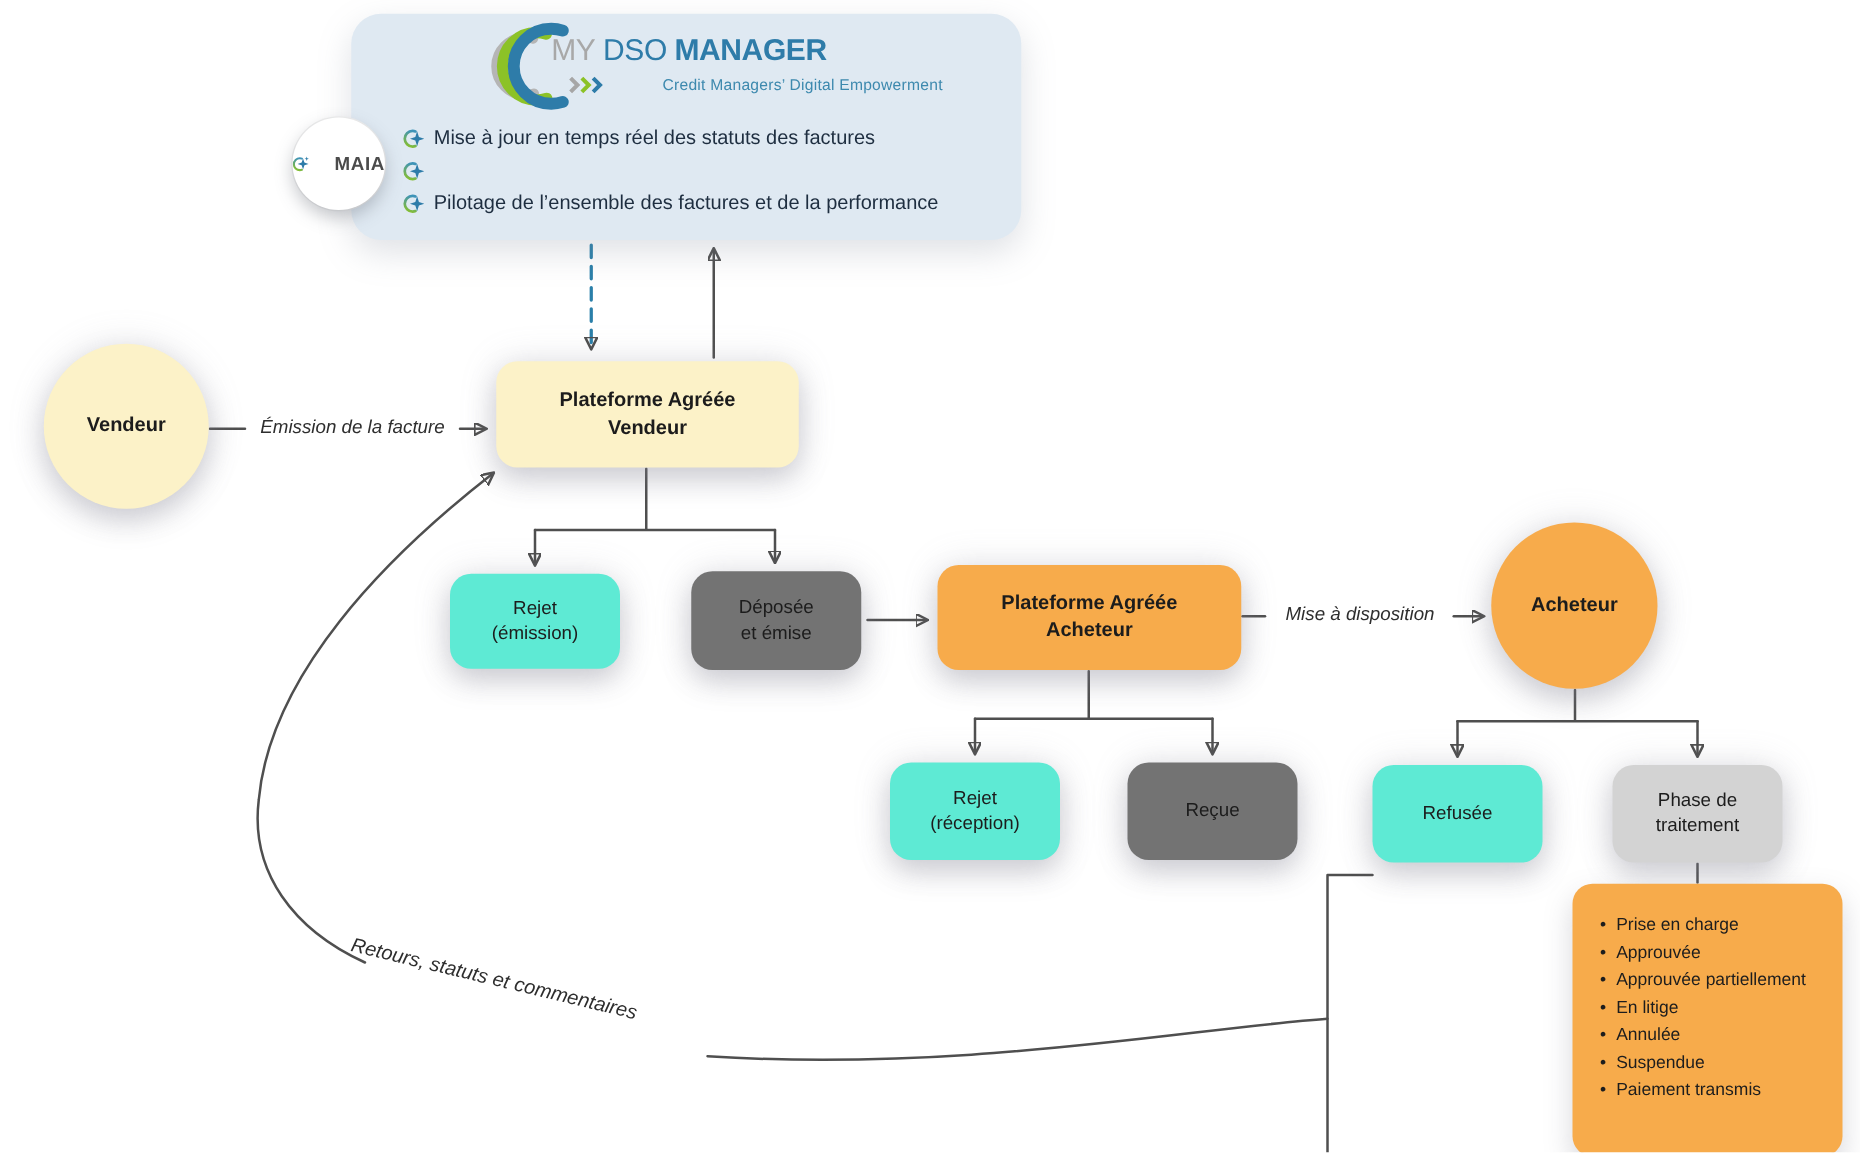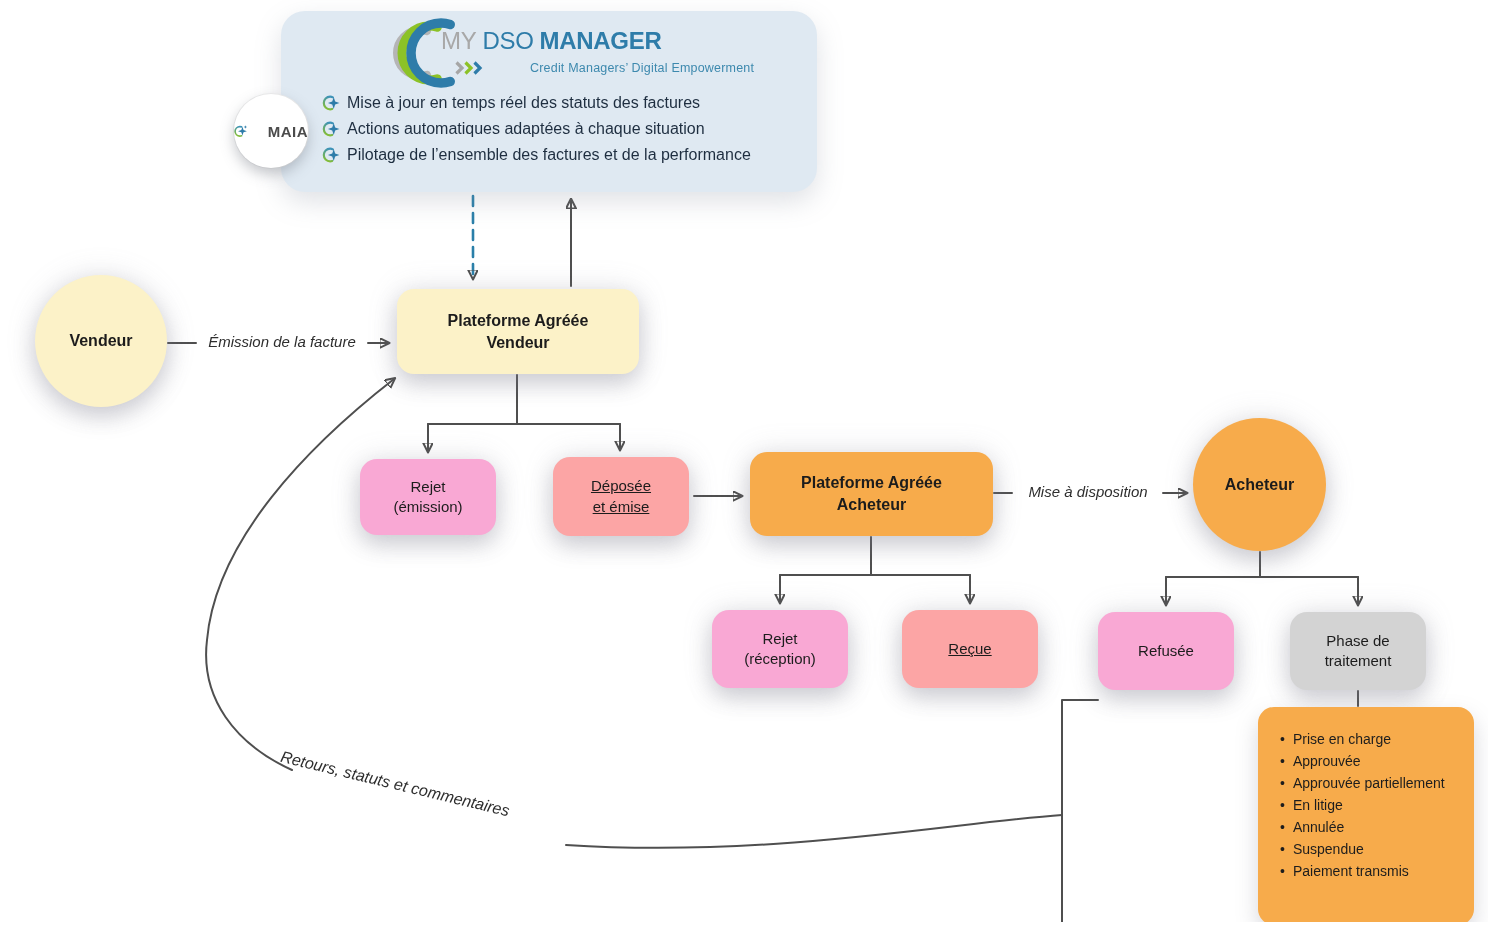--- a/index.html
+++ b/index.html
@@ -15,22 +15,22 @@
   .node{
     position:absolute;z-index:2;display:flex;align-items:center;justify-content:center;
     text-align:center;white-space:pre-line;line-height:1.35;
     box-shadow:0 10px 22px rgba(125,125,140,.32),0 0 30px rgba(140,140,155,.20);
   }
   .box{border-radius:17px;}
   .circle{border-radius:50%;}
   .bold{font-weight:700;font-size:16px;}
   .med{font-weight:500;font-size:15px;}
   .c-yellow{background:#fcf2c8;}
-  .c-pink{background:#f9a8d4;}
-  .c-green{background:#fca5a5;text-decoration:underline;}
+  .c-pink{background:#5eead4;}
+  .c-green{background:#737373;}
   .c-orange{background:#f7ab4b;}
   .c-gray{background:#d3d3d3;}
   
   #vendeur{left:35px;top:275px;width:132px;height:132px;}
   #pv{left:397px;top:289px;width:242px;height:85px;}
   #rejet-emission{left:360px;top:459px;width:136px;height:76px;}
   #deposee{left:553px;top:457px;width:136px;height:79px;}
   #pa{left:750px;top:452px;width:243px;height:84px;}
   #acheteur{left:1193px;top:418px;width:133px;height:133px;}
   #rejet-reception{left:712px;top:610px;width:136px;height:78px;}
@@ -44,21 +44,21 @@
     box-shadow:0 10px 26px rgba(130,140,155,.25);
   }
   .logo-mark{position:absolute;left:391px;top:13px;z-index:3;}
   .logo-line1{position:absolute;left:441px;top:27px;z-index:4;font-size:24px;letter-spacing:-.3px;white-space:nowrap;}
   .logo-line1 .t-my{color:#a8a8a8;font-weight:400;margin-right:6px;}
   .logo-line1 .t-dso{color:#2e7ca9;font-weight:500;margin-right:6px;}
   .logo-line1 .t-manager{color:#2e7ca9;font-weight:700;}
   .logo-tagline{position:absolute;left:455px;top:61px;z-index:4;display:flex;align-items:center;gap:7px;}
   .logo-tagline span{font-size:12.5px;color:#3d89ae;font-weight:500;letter-spacing:.2px;white-space:nowrap;margin-left:38px;}
   .panel-bullets{position:absolute;left:322px;top:94px;z-index:3;}
-  .panel-bullet{display:flex;align-items:flex-start;gap:7px;height:26px;}
+  .panel-bullet{display:flex;align-items:flex-end;gap:7px;height:26px;}
   .panel-bullet span{font-size:16px;font-weight:500;color:#1e2e40;white-space:nowrap;}
   
   .maia{
     position:absolute;left:234px;top:94px;width:74px;height:74px;z-index:5;
     background:#ffffff;border-radius:50%;display:flex;align-items:center;gap:19px;
     box-shadow:0 6px 14px rgba(90,95,105,.35),0 0 0 1px #f0f0f0;
   }
   .maia span{font-size:15px;font-weight:600;color:#4b4b4b;letter-spacing:.5px;}
   
   .edge-label{position:absolute;z-index:2;font-style:italic;font-size:15px;color:#2e2e2e;text-align:center;}
@@ -143,21 +143,20 @@
         <circle cx="9" cy="10" r="7" fill="none" stroke="url(#crescentGrad)" stroke-width="2.4" pathLength="100" stroke-dasharray="62 38" stroke-dashoffset="-19" stroke-linecap="round"></circle>
         <path d="M13 3.4 L14.6 8.4 L19.4 10 L14.6 11.6 L13 16.6 L11.4 11.6 L6.6 10 L11.4 8.4 Z" fill="#2e7ca9"></path>
       </svg>
       <span>Mise à jour en temps réel des statuts des factures</span>
     </div>
     <div class="panel-bullet">
       <svg width="18" height="18" viewBox="0 0 20 20">
         <circle cx="9" cy="10" r="7" fill="none" stroke="url(#crescentGrad)" stroke-width="2.4" pathLength="100" stroke-dasharray="62 38" stroke-dashoffset="-19" stroke-linecap="round"></circle>
         <path d="M13 3.4 L14.6 8.4 L19.4 10 L14.6 11.6 L13 16.6 L11.4 11.6 L6.6 10 L11.4 8.4 Z" fill="#2e7ca9"></path>
       </svg>
-      <span>Actions automatiques adaptées à chaque situation</span>
     </div>
     <div class="panel-bullet">
       <svg width="18" height="18" viewBox="0 0 20 20">
         <circle cx="9" cy="10" r="7" fill="none" stroke="url(#crescentGrad)" stroke-width="2.4" pathLength="100" stroke-dasharray="62 38" stroke-dashoffset="-19" stroke-linecap="round"></circle>
         <path d="M13 3.4 L14.6 8.4 L19.4 10 L14.6 11.6 L13 16.6 L11.4 11.6 L6.6 10 L11.4 8.4 Z" fill="#2e7ca9"></path>
       </svg>
       <span>Pilotage de l’ensemble des factures et de la performance</span>
     </div>
   </div>
 

